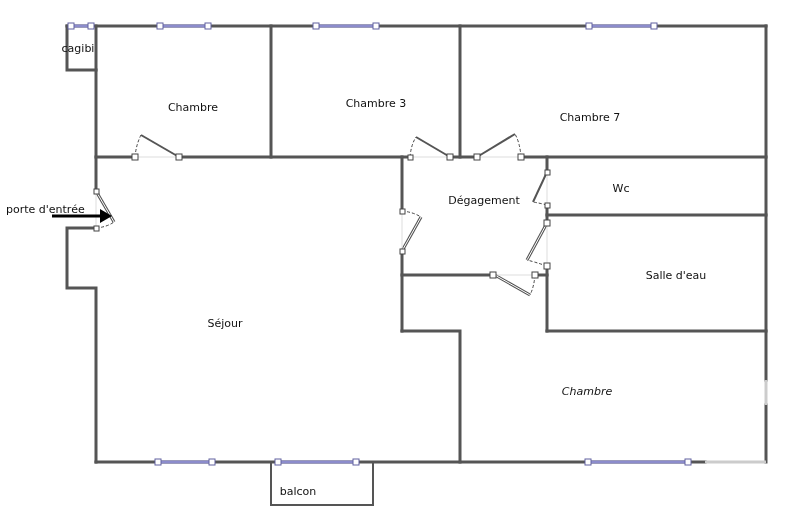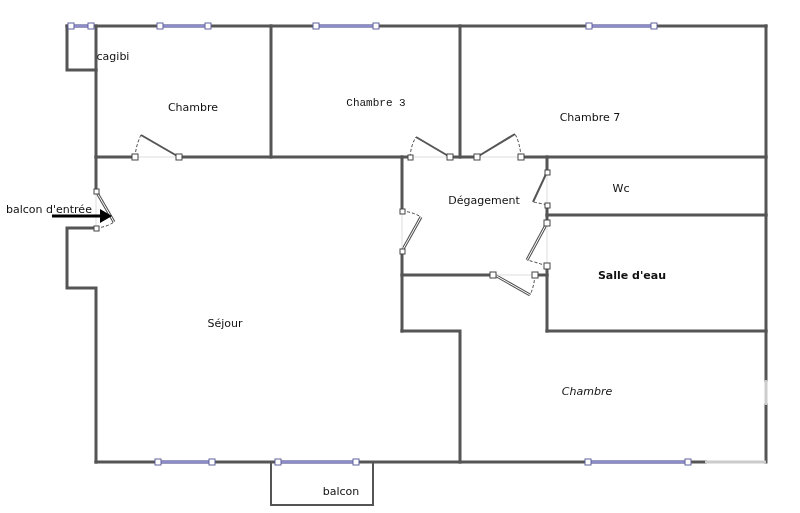--- a/index.html
+++ b/index.html
@@ -150,23 +150,23 @@
     <rect x="94" y="189" width="5" height="5"></rect>
       <rect x="94" y="226" width="5" height="5"></rect>
   </g>
 
   <g>
     <line x1="52" y1="216" x2="100" y2="216" stroke="#000000" stroke-width="3"></line>
     <polygon points="100,209 112,216 100,223" fill="#000000"></polygon>
   </g>
 </svg>
 
-<div class="label" style="left:78px;top:56px;margin-left:35px;">cagibi</div>
+<div class="label" style="left:78px;top:48px;">cagibi</div>
 <div class="label" style="left:193px;top:107px;">Chambre</div>
-<div class="label" style="left:376px;top:103px;font-family:Liberation Mono, monospace;">Chambre 3</div>
+<div class="label" style="left:376px;top:103px;">Chambre 3</div>
 <div class="label" style="left:590px;top:117px;">Chambre 7</div>
 <div class="label" style="left:460px;top:200px;margin-left:24px;">Dégagement</div>
 <div class="label" style="left:621px;top:188px;">Wc</div>
-<div class="label" style="left:632px;top:275px;font-weight:bold;">Salle d'eau</div>
+<div class="label" style="left:676px;top:275px;">Salle d'eau</div>
 <div class="label" style="left:225px;top:323px;">Séjour</div>
 <div class="label" style="left:587px;top:391px;font-style:italic;">Chambre</div>
-<div class="label" style="left:331px;top:491px;padding-left:20px;">balcon</div>
-<div class="label left" style="left:6px;top:209px;">balcon d'entrée</div>
+<div class="label" style="left:298px;top:491px;">balcon</div>
+<div class="label left" style="left:6px;top:209px;">porte d'entrée</div>
 
 </body></html>

